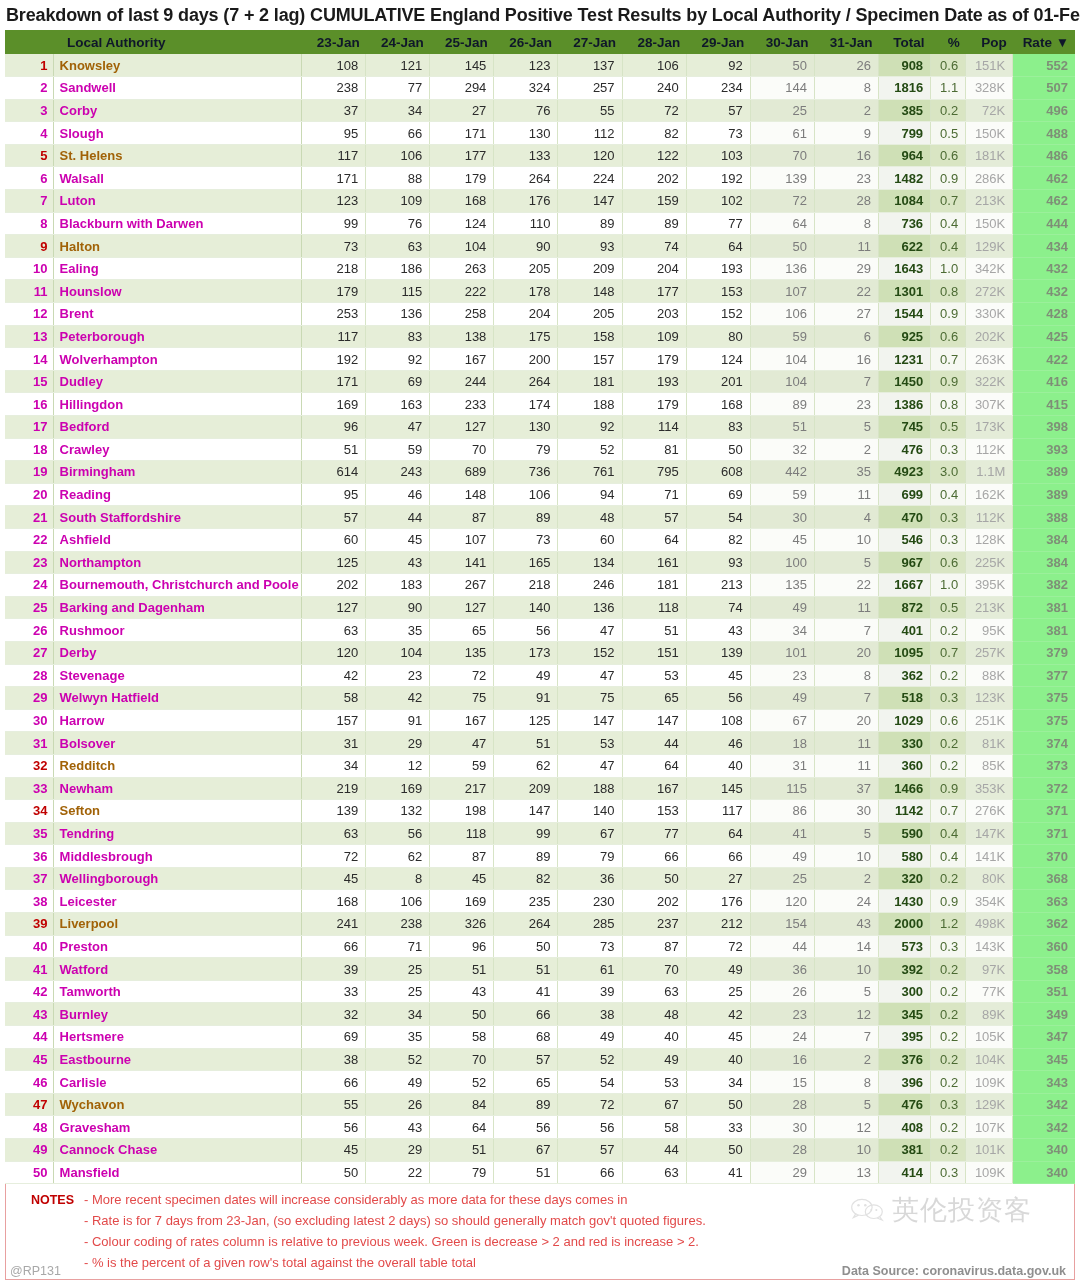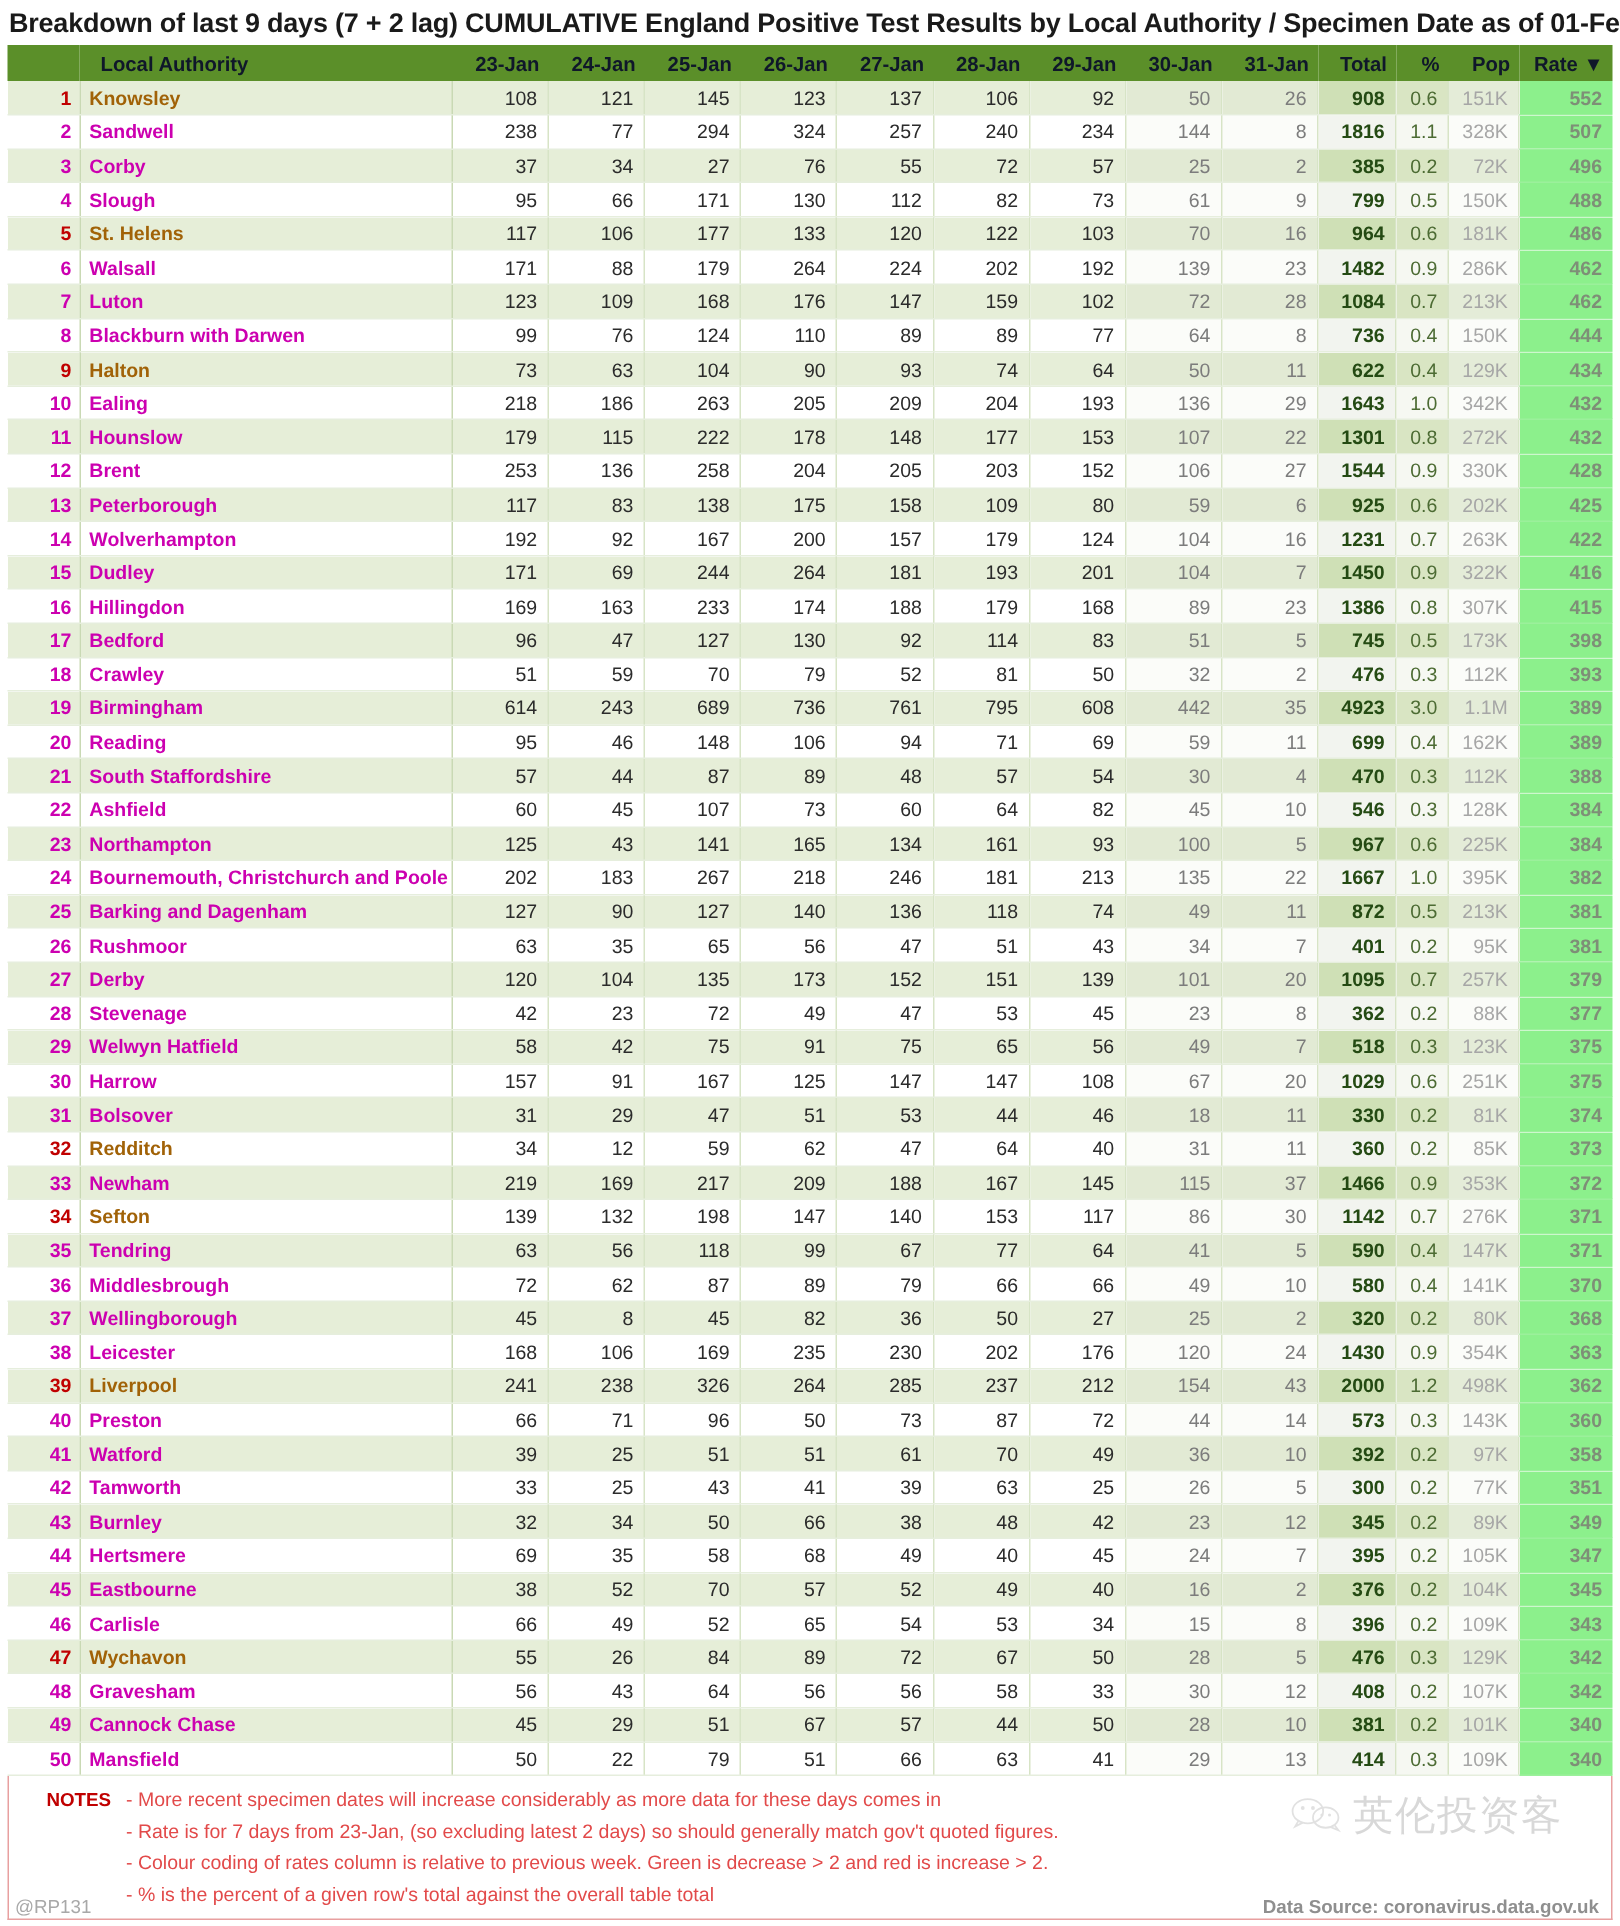--- a/index.html
+++ b/index.html
@@ -153,21 +153,21 @@
   }
   .notes-text {
     color: #e24a4a;
     font-size: 13px;
     white-space: nowrap;
   }
 
   
   .watermark {
     position: absolute;
-    right: 38px;
+    right: 48px;
     top: 1192px;
     display: flex;
     align-items: center;
     gap: 8px;
     opacity: 0.55;
     pointer-events: none;
   }
   .watermark .wmtext {
     font-family: "DejaVu Sans", sans-serif;
     font-size: 27px;

